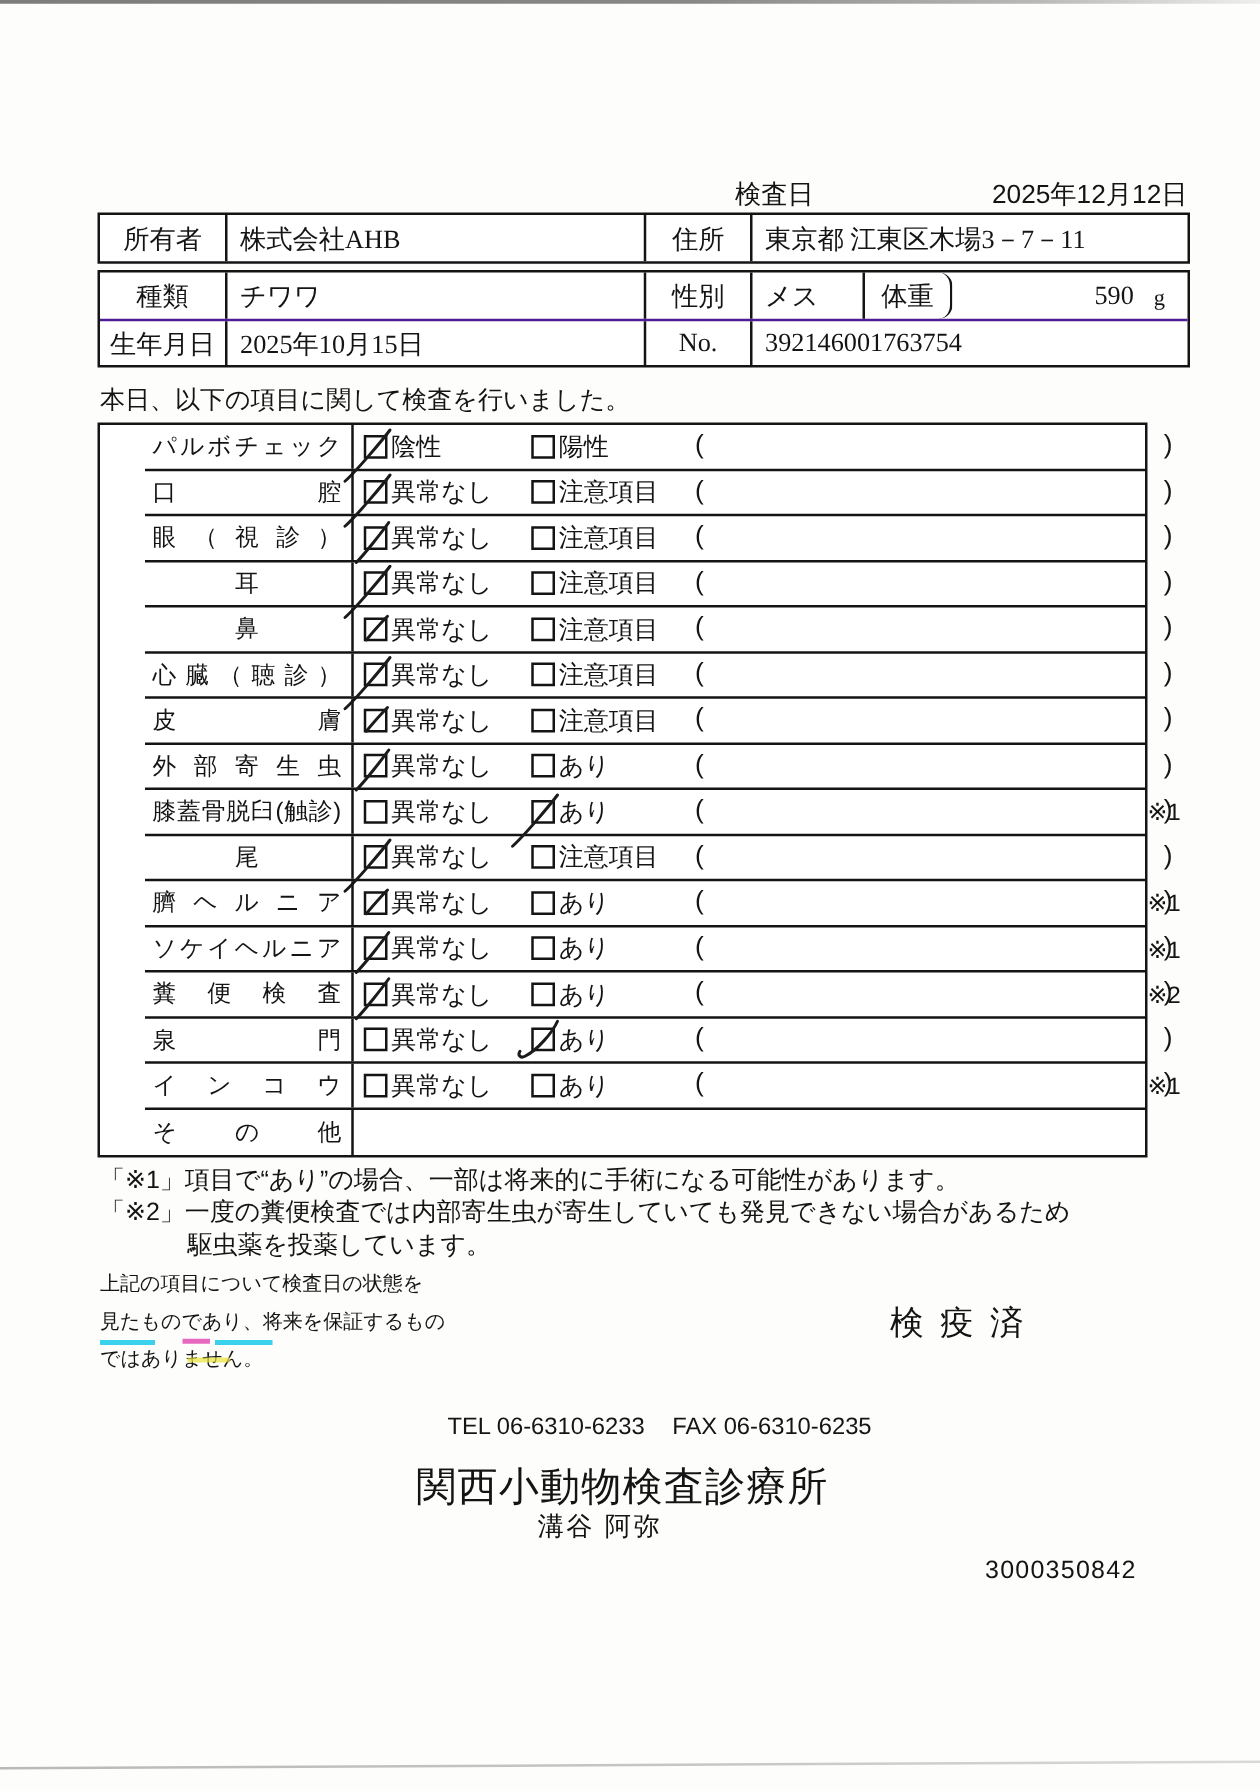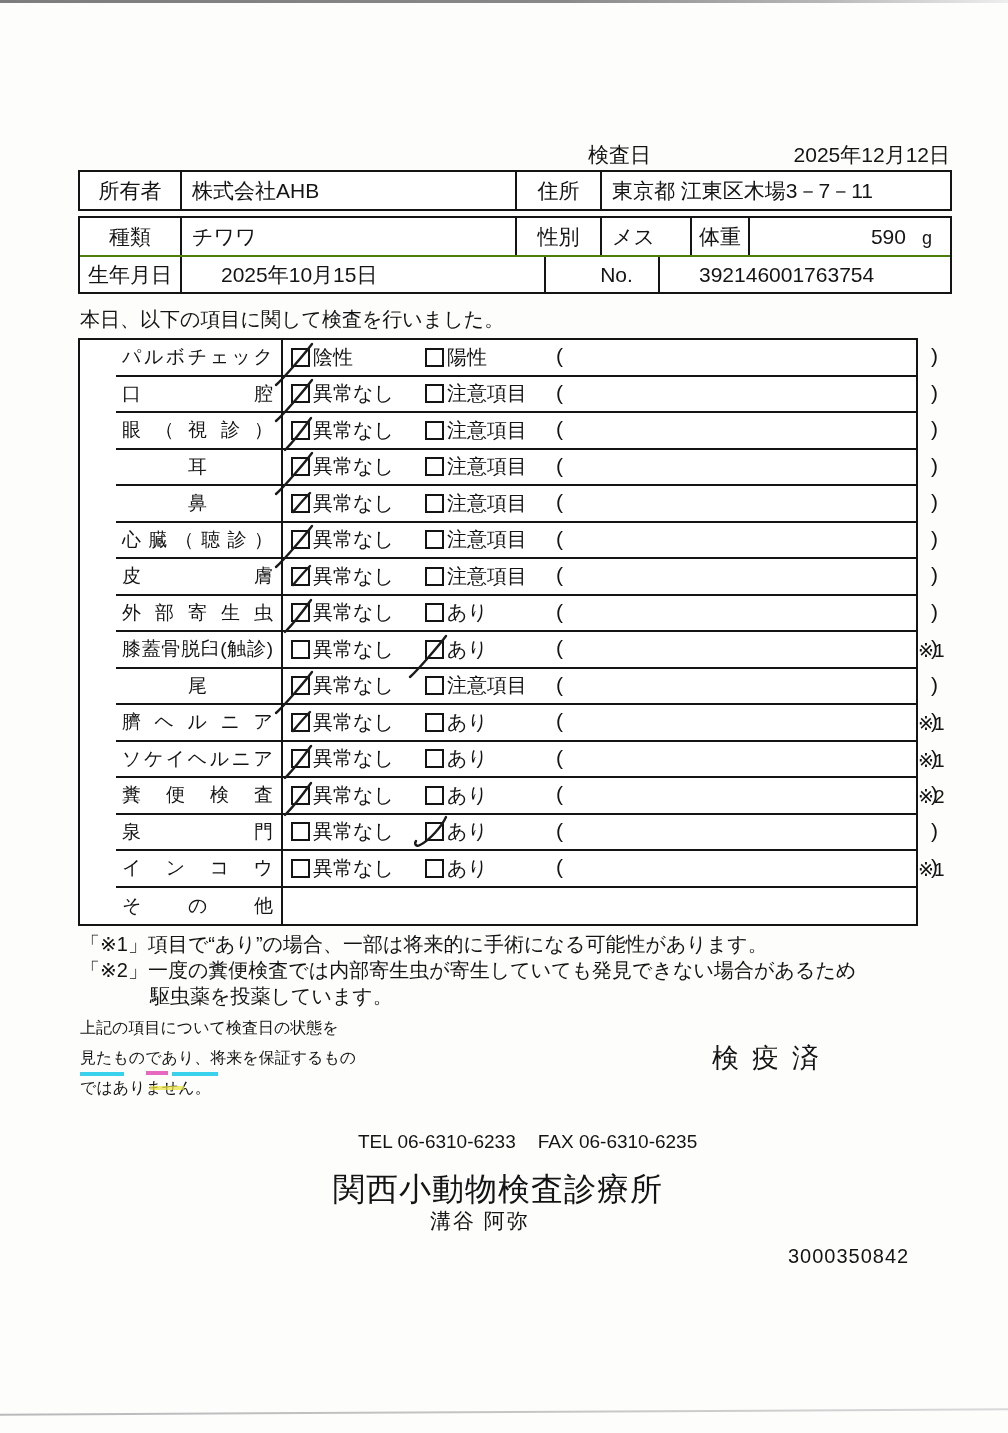--- a/index.html
+++ b/index.html
@@ -17,29 +17,29 @@
     background:linear-gradient(to right,#b9b9b9 0%,#c6c6c6 55%,#d9d9d9 100%);
     transform:rotate(-0.3deg);
   }
   .doc-title {
     position:absolute; top:84px; left:0; width:100%; text-align:center;
     font-size:34px; font-weight:500; letter-spacing:1px;
   }
   .date-label { position:absolute; top:141px; left:588px; font-size:21px; }
   .date-value { position:absolute; top:141px; right:58px; font-size:21px; }
 
-  .tbl { position:absolute; left:78px; width:874px; border:2px solid #141414; background:#fff; box-sizing:border-box; }
+  .tbl { position:absolute; left:78px; width:874px; border:2px solid #141414; background:#fff; box-sizing:border-box;font-family:Liberation Serif, serif; }
   .trow { display:flex; height:37px; box-sizing:border-box; }
-  .trow + .trow { border-top:2px solid #4d7c0f;gap:29px; }
+  .trow + .trow { border-top:2px solid #4c1d95; }
   .tcell { box-sizing:border-box; display:flex; align-items:center; font-size:21px; overflow:hidden; }
   .tcell.lbl { justify-content:center; }
   .tcell.val { padding-left:10px; }
   .br { border-right:2px solid #141414; }
   .w-label1 { width:102px; } .w-value1 { width:335px; } .w-label2 { width:85px; }
-  .w-sex { width:90px; } .w-wlabel { width:58px; }
+  .w-sex { width:90px; } .w-wlabel { width:70px;border-radius:11px; }
   .w-rest { flex:1; }
   .weight-cell { justify-content:flex-end; padding-right:18px; gap:16px; }
   .weight-unit { font-size:18px; position:relative; top:2px; }
 
   #owner-table { top:170px; }
   #animal-table { top:216px; }
 
   .intro { position:absolute; left:80px; top:306px; font-size:20px; }
 
   #checklist {

